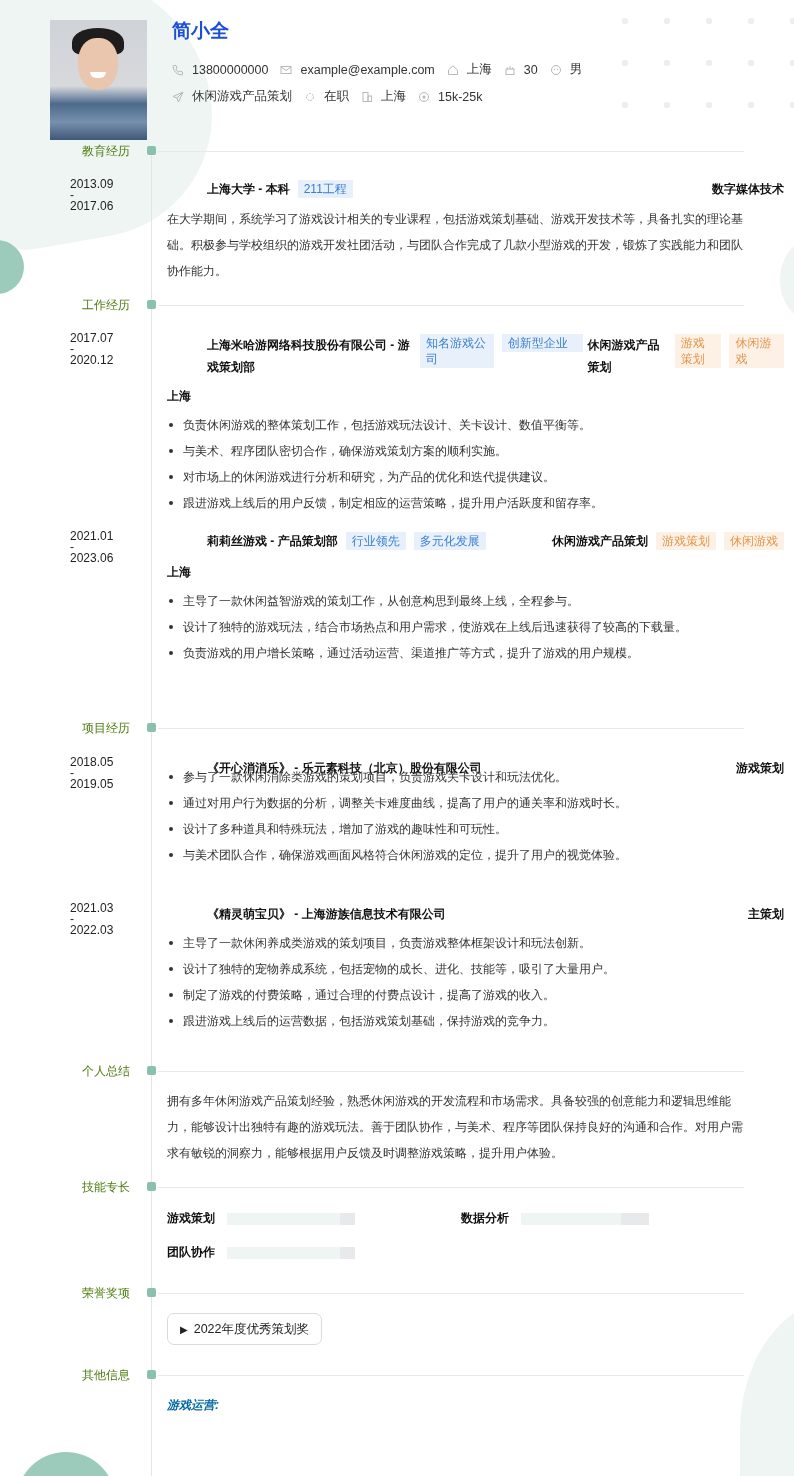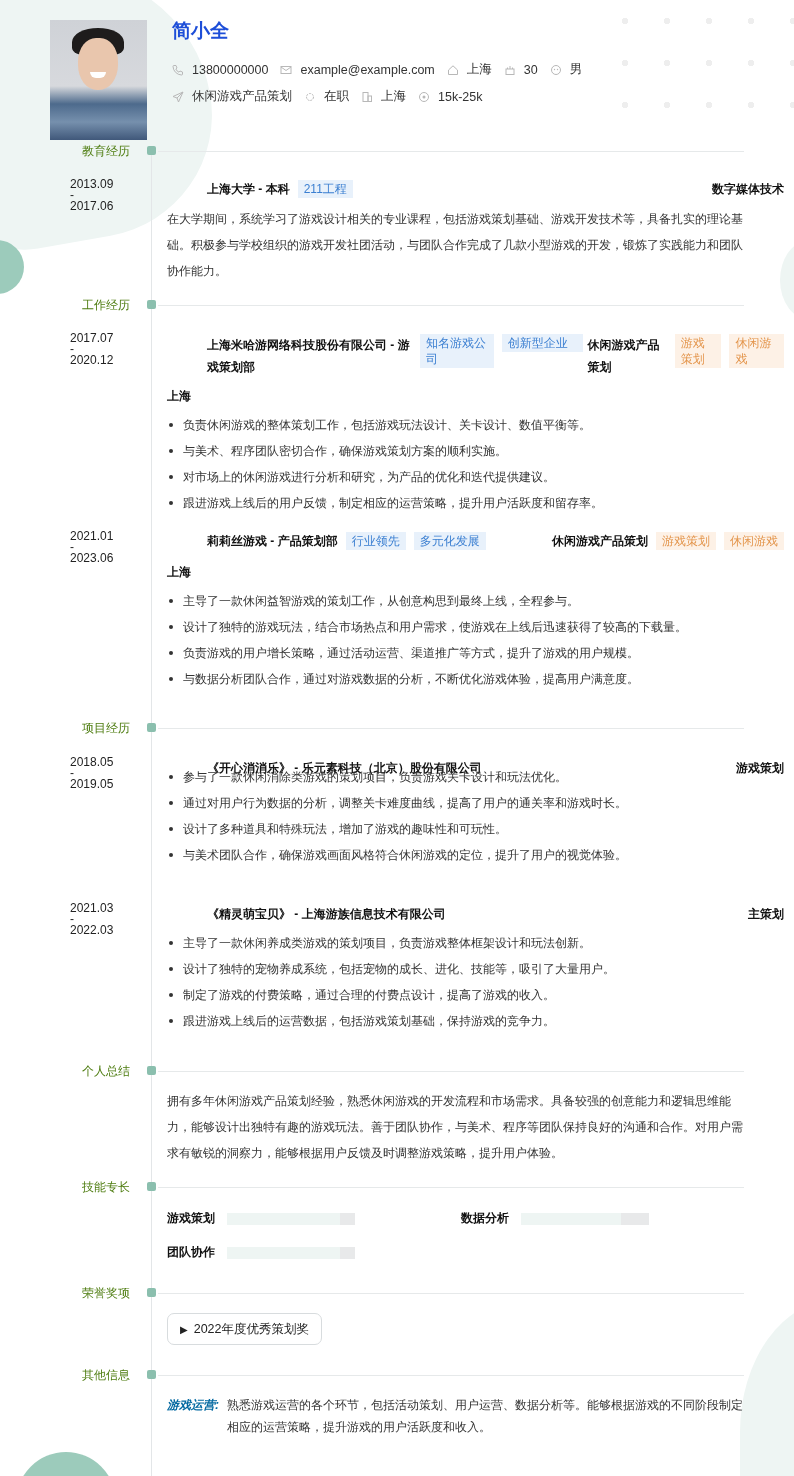--- a/index.html
+++ b/index.html
@@ -219,21 +219,20 @@
   <span class="tag blue">多元化发展</span>
   <span class="right">休闲游戏产品策划</span>
   <span class="tag orange">游戏策划</span>
   <span class="tag orange">休闲游戏</span>
 </div>
 <div class="loc" style="top:564px">上海</div>
 <ul class="bullets" style="top:588px">
   <li>主导了一款休闲益智游戏的策划工作，从创意构思到最终上线，全程参与。</li>
   <li>设计了独特的游戏玩法，结合市场热点和用户需求，使游戏在上线后迅速获得了较高的下载量。</li>
   <li>负责游戏的用户增长策略，通过活动运营、渠道推广等方式，提升了游戏的用户规模。</li>
-  <li>与数据分析团队合作，通过对游戏数据的分析，不断优化游戏体验，提高用户满意度。</li>
 </ul>
 
 <div class="section-head" style="top:720px">
   <span class="section-title">项目经历</span>
   <span class="section-dot"></span>
   <span class="section-rule"></span>
 </div>
 <div class="date" style="top:756px">
   <span class="d">2018.05</span>
     <span class="dash">-</span>
@@ -307,14 +306,13 @@
   <span>2022年度优秀策划奖</span>
 </div>
 
 <div class="section-head" style="top:1367px">
   <span class="section-title">其他信息</span>
   <span class="section-dot"></span>
   <span class="section-rule"></span>
 </div>
 <div class="other">
   <span class="lbl">游戏运营:</span>
-  <span style="margin-left:8px">熟悉游戏运营的各个环节，包括活动策划、用户运营、数据分析等。能够根据游戏的不同阶段制定相应的运营策略，提升游戏的用户活跃度和收入。</span>
 </div>
 
 </body></html>

